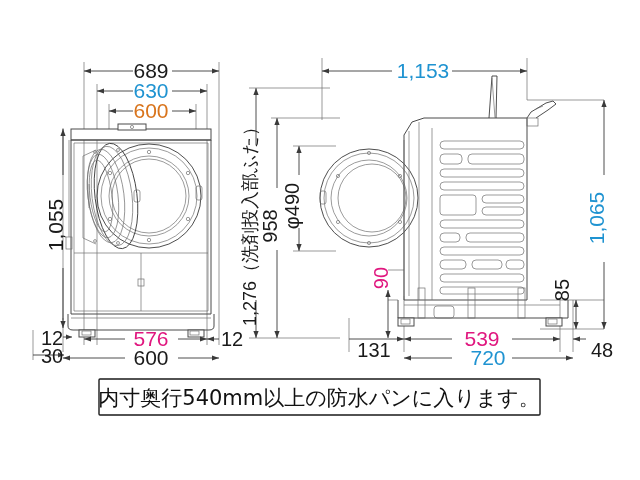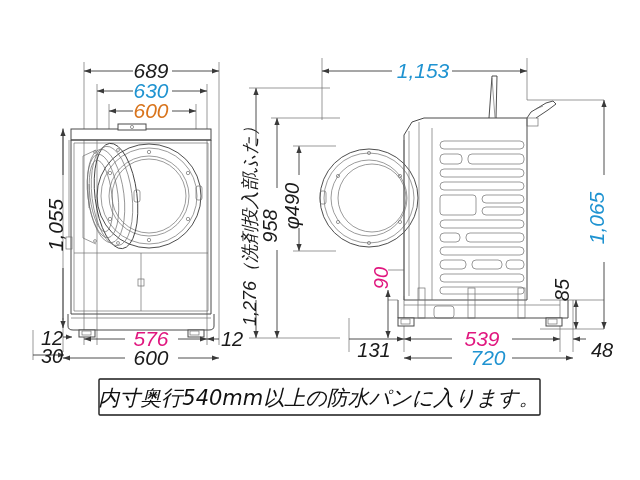--- a/index.html
+++ b/index.html
@@ -1,21 +1,21 @@
 <!DOCTYPE html>
 <html><head>
 <meta charset="utf-8">
 <style>
   html,body{margin:0;padding:0;}
   body{
     width:640px;height:480px;background:#ffffff;
     font-family:"Liberation Sans","DejaVu Sans",sans-serif;
     overflow:hidden;position:relative;
   }
-  #stage{position:absolute;left:0;top:0;width:640px;height:480px;font-style:italic;}
+  #stage{position:absolute;left:0;top:0;width:640px;height:480px;}
   svg{display:block;}
   .dim{font-family:"Liberation Sans","DejaVu Sans",sans-serif;font-weight:400;}
   .t-black{fill:#1a1a1a;}
   .t-blue{fill:#1f93d1;}
   .t-orange{fill:#d9741c;}
   .t-magenta{fill:#e0177f;}
   .ln{stroke:#3a3a3a;stroke-width:0.9;fill:none;}
   .ln-thin{stroke:#707070;stroke-width:0.7;fill:none;}
   .ext{stroke:#6d6d6d;stroke-width:0.7;fill:none;}
   .body-ln{stroke:#4a4a4a;stroke-width:1.0;fill:none;}

